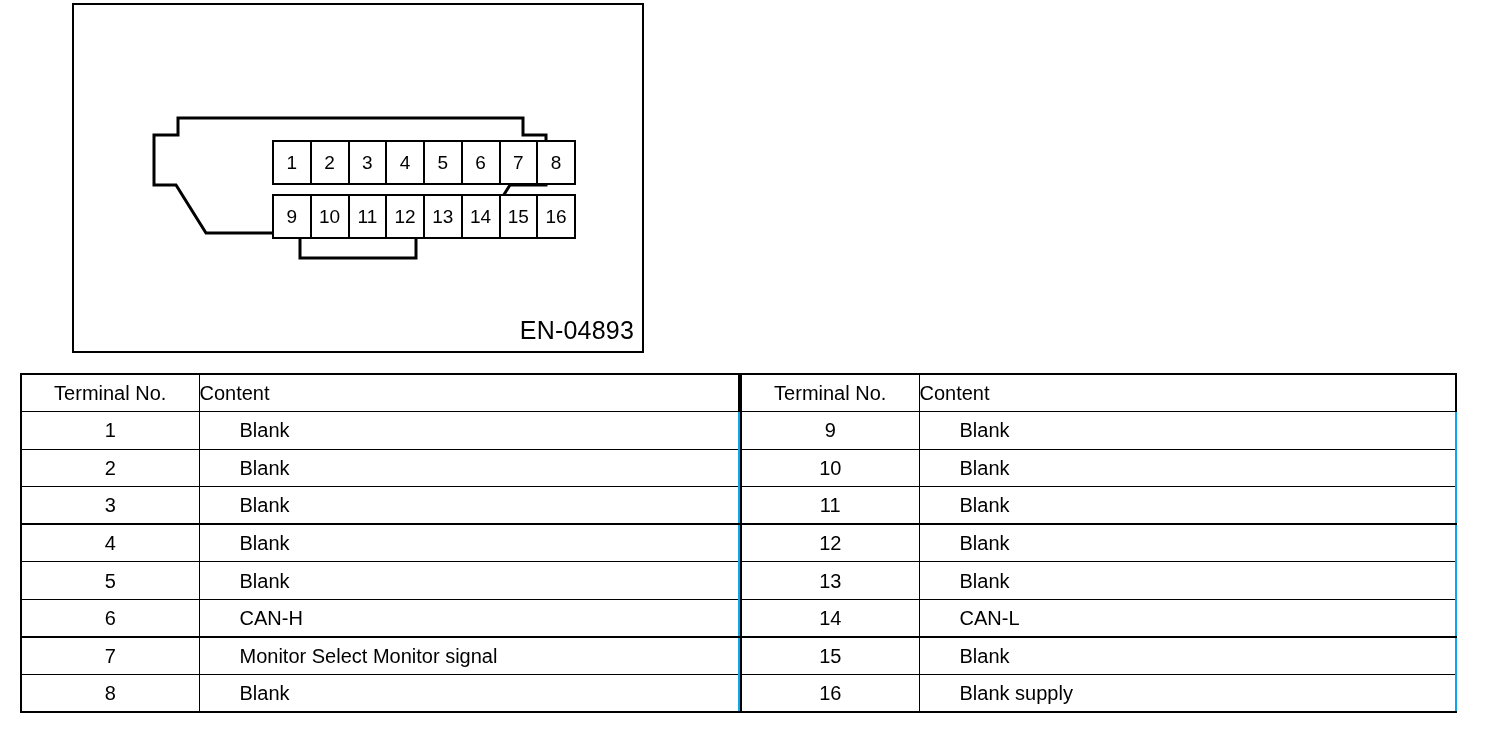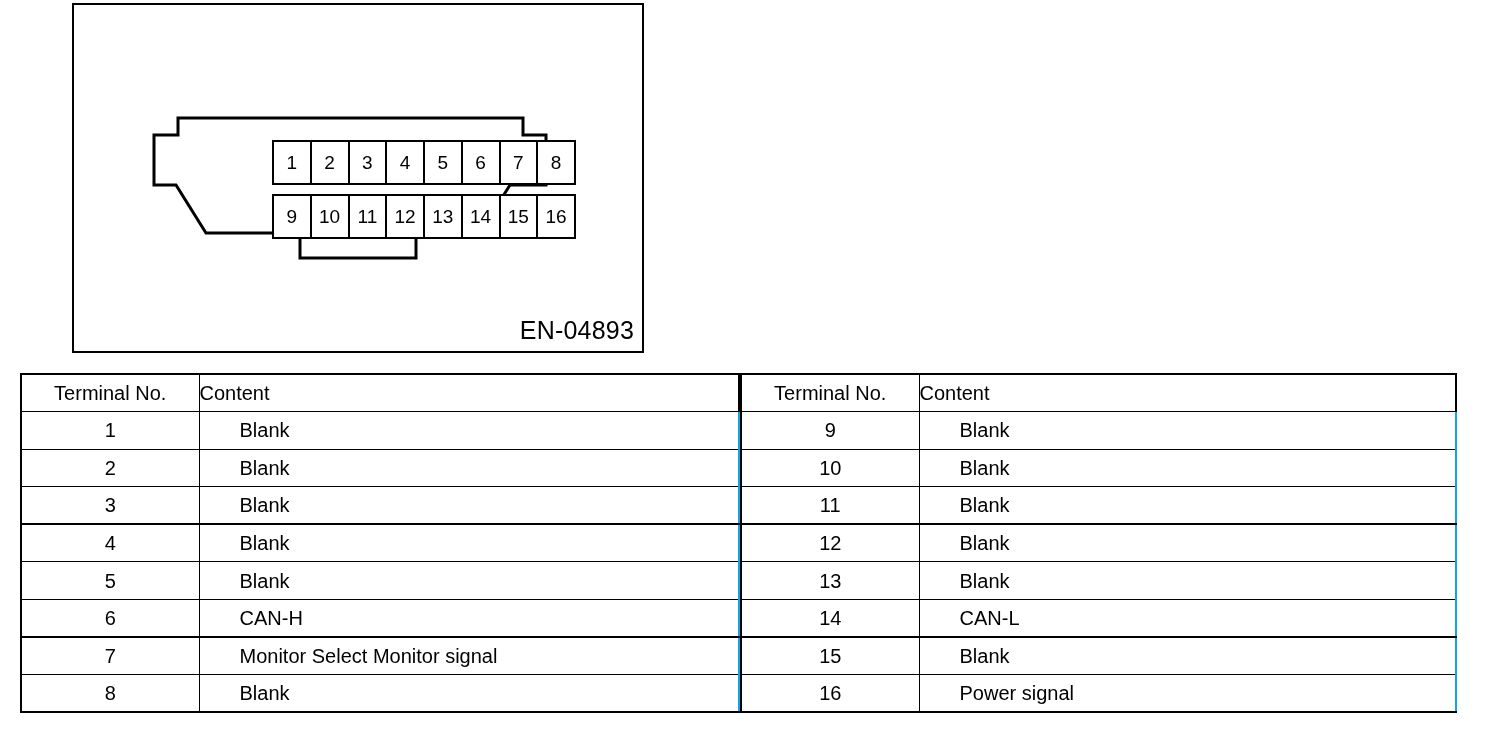--- a/index.html
+++ b/index.html
@@ -270,18 +270,18 @@
         <tr class="group-end">
           <td class="col-term">14</td>
           <td class="col-content">CAN-L</td>
         </tr>
         <tr>
           <td class="col-term">15</td>
           <td class="col-content">Blank</td>
         </tr>
         <tr>
           <td class="col-term">16</td>
-          <td class="col-content">Power signal</td>
+          <td class="col-content">Blank supply</td>
         </tr>
       </tbody>
   </table>
 
 </div>
 
 </body></html>

